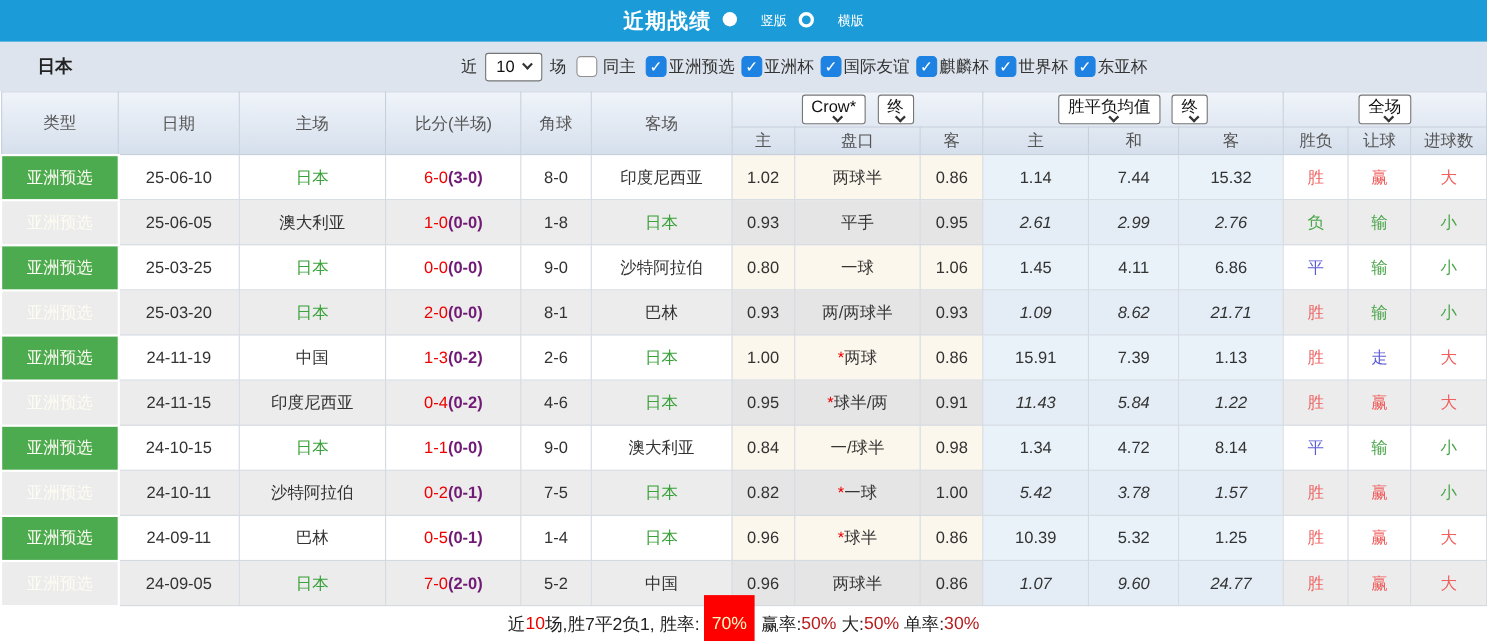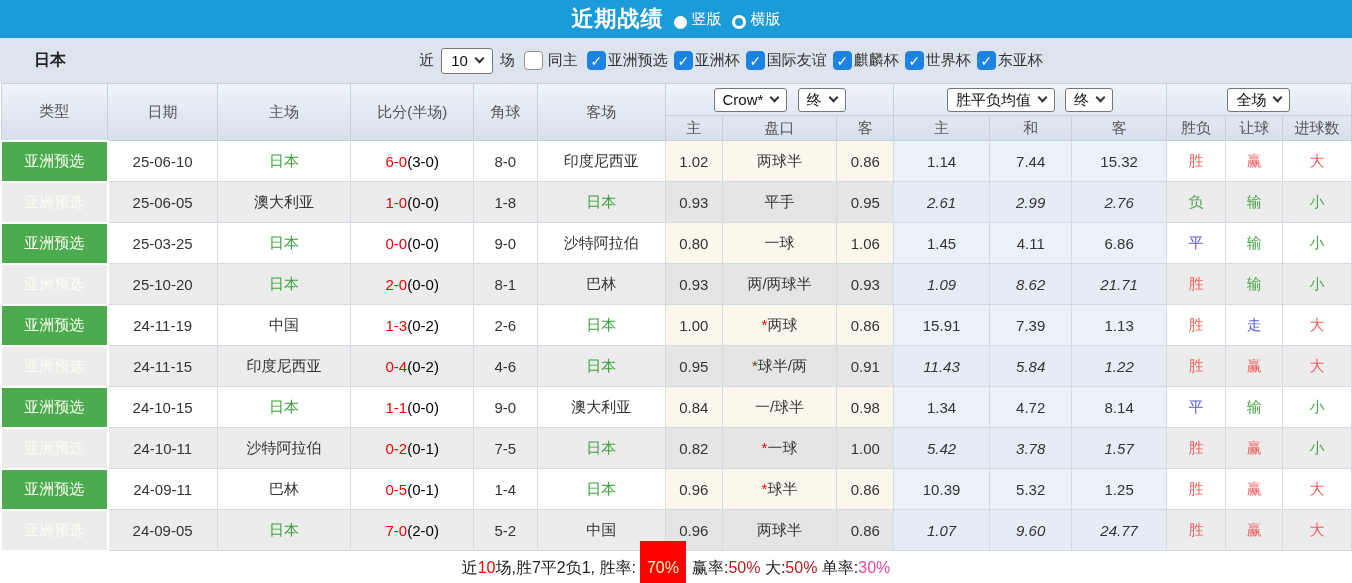--- a/index.html
+++ b/index.html
@@ -6,22 +6,22 @@
   html,body { margin:0; padding:0; }
   body {
     width:1352px; height:583px; overflow:hidden; background:#fff;
     font-family:"Liberation Sans","DejaVu Sans",sans-serif;
   }
   
   .topbar {
     height:38px; background:#1b9bd7; color:#fff;
     display:flex; align-items:center; justify-content:center; gap:10px;
   }
-  .topbar .title { font-weight:bold; font-size:22px; letter-spacing:1px; }
-  .radio-item { display:flex; align-items:flex-end; gap:5px; font-size:15px; cursor:pointer; }
+  .topbar .title { font-weight:bold; font-size:19px; letter-spacing:1px; }
+  .radio-item { display:flex; align-items:flex-start; gap:22px; font-size:12px; cursor:pointer; }
   .radio-dot  { width:13px; height:13px; border-radius:50%; background:#fff; }
   .radio-ring { width:14px; height:14px; border-radius:50%; border:3px solid #fff; background:transparent; }
   
   .filterbar {
     height:45px; background:#dde4ed; position:relative;
     display:flex; align-items:center; justify-content:center;
     font-size:15px; color:#333;
   }
   .team-name { position:absolute; left:34px; font-weight:bold; font-size:16px; color:#222; }
   .controls { display:flex; align-items:center; gap:3px; margin-left:110px; }
@@ -39,43 +39,43 @@
   }
   .checkbox.checked { background:#1d82e2; border-color:#1d82e2; }
   .chk-item { display:inline-flex; align-items:center; }
   .chk-label { cursor:pointer; }
   
   table { width:100%; table-layout:fixed; border-collapse:collapse; font-size:15px; color:#333; }
   thead { background:linear-gradient(#f0f4fa,#d5dfec); }
   th { border:1px solid #c6d0dc; font-weight:normal; color:#555; padding:0; }
   .grp-row th { height:32px; }
   .sub-row th { height:25px; font-size:15px; }
-  .grp .select-btn { margin:0 3px; padding:2px 8px; }
+  .grp .select-btn { margin:0 3px; padding:2px 8px;flex-direction:column; }
   td { border:1px solid #d4dae2; height:41px; text-align:center; padding:0; background:#fff; }
   tr.alt td { background:#ececec; }
   td.cream { background:#fcf7ec; }
   td.cblue { background:#e9f2f9; }
   tr.alt td.cream { background:#e5e5e5; }
   tr.alt td.cblue { background:#e4edf5;font-style:italic; }
   td.type { background:#4cab4e; border:2px solid #fff; color:#fdfcf2; }
   td.team-main { color:#3aa23a; }
   .score { color:#ee0000; }
-  .half  { color:#000000; }
+  .half  { color:#701a75;font-weight:bold; }
   .star  { color:#ee0000; }
   td.res-r { color:#ef6060; }
   td.res-g { color:#4aa54a; }
   td.res-b { color:#5b5bd6; }
   
   .footer { height:33px; display:flex; align-items:center; justify-content:center;
             font-size:16px; color:#222; }
   .footer span { white-space:pre; }
   .seg-k { color:#222; }
   .seg-r { color:#ee0000; }
   .seg-b { color:#b91c1c; }
-  .seg-g { color:#ec4899; }
+  .seg-g { color:#b91c1c; }
   .seg-badge { background:#ff0000; color:#fef9c3; padding:18px 7px; margin:0 6px 0 4px; }
 </style>
 </head>
 <body>
 
 <div class="topbar">
   <span class="title">近期战绩</span>
   <span class="radio-item">
     <span class="radio-dot"></span>
     <span>竖版</span>
@@ -238,21 +238,21 @@
         <td class="cream">1.06</td>
         <td class="cblue">1.45</td>
         <td class="cblue">4.11</td>
         <td class="cblue">6.86</td>
         <td class="res-b">平</td>
         <td class="res-g">输</td>
         <td class="res-g">小</td>
       </tr>
       <tr class="alt">
         <td class="type">亚洲预选</td>
-        <td>25-10-20</td>
+        <td>25-03-20</td>
         <td class="team-main">日本</td>
         <td><span class="score">2-0</span><span class="half">(0-0)</span></td>
         <td>8-1</td>
         <td>巴林</td>
         <td class="cream">0.93</td>
         <td class="cream">两/两球半</td>
         <td class="cream">0.93</td>
         <td class="cblue">1.09</td>
         <td class="cblue">8.62</td>
         <td class="cblue">21.71</td>

